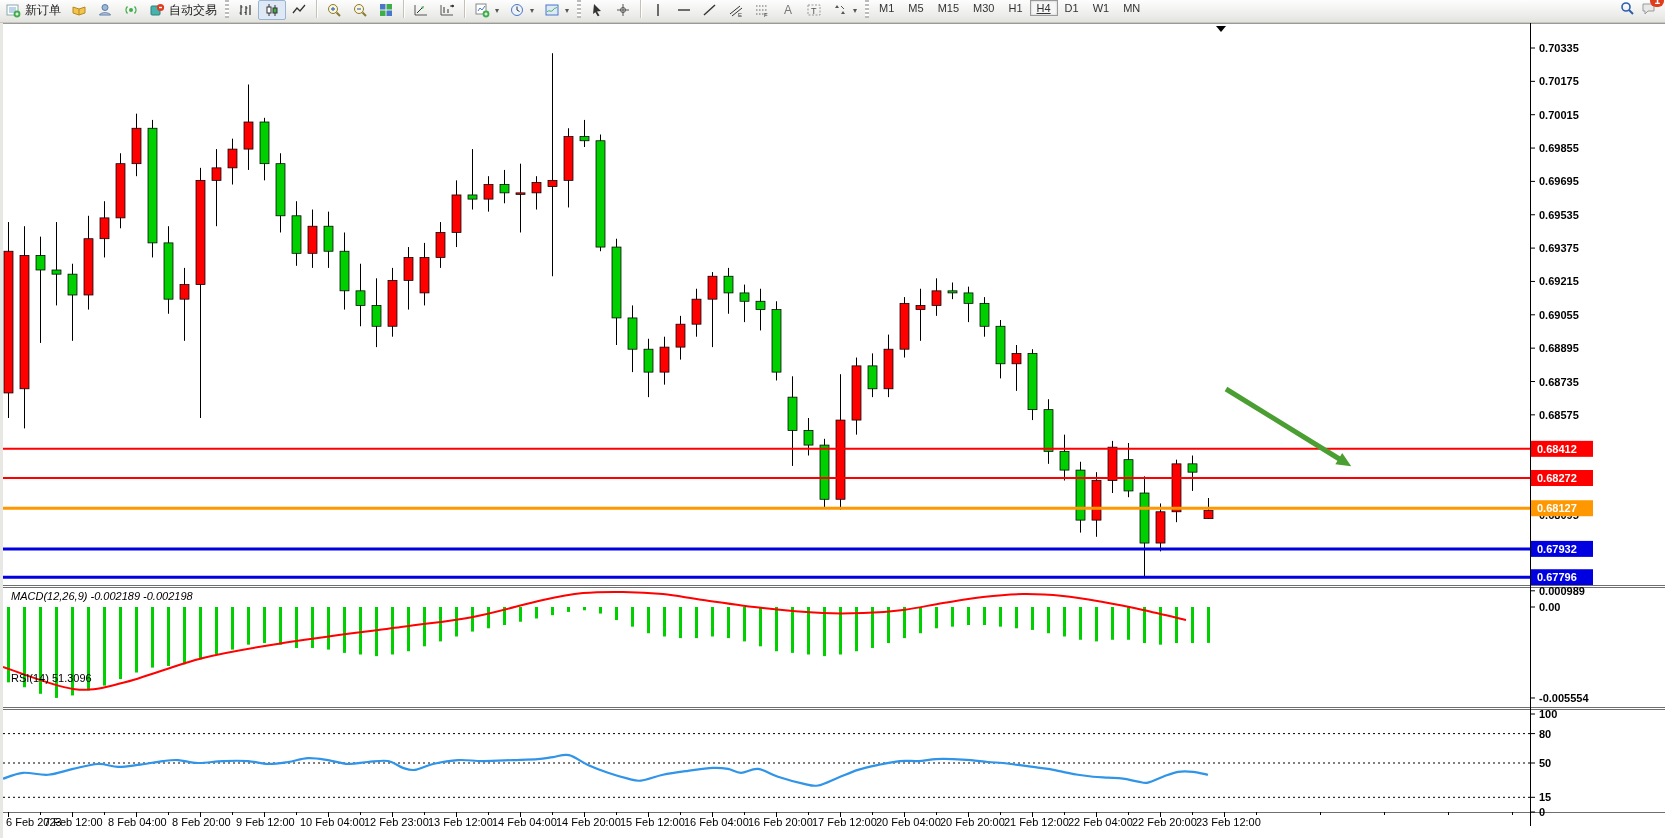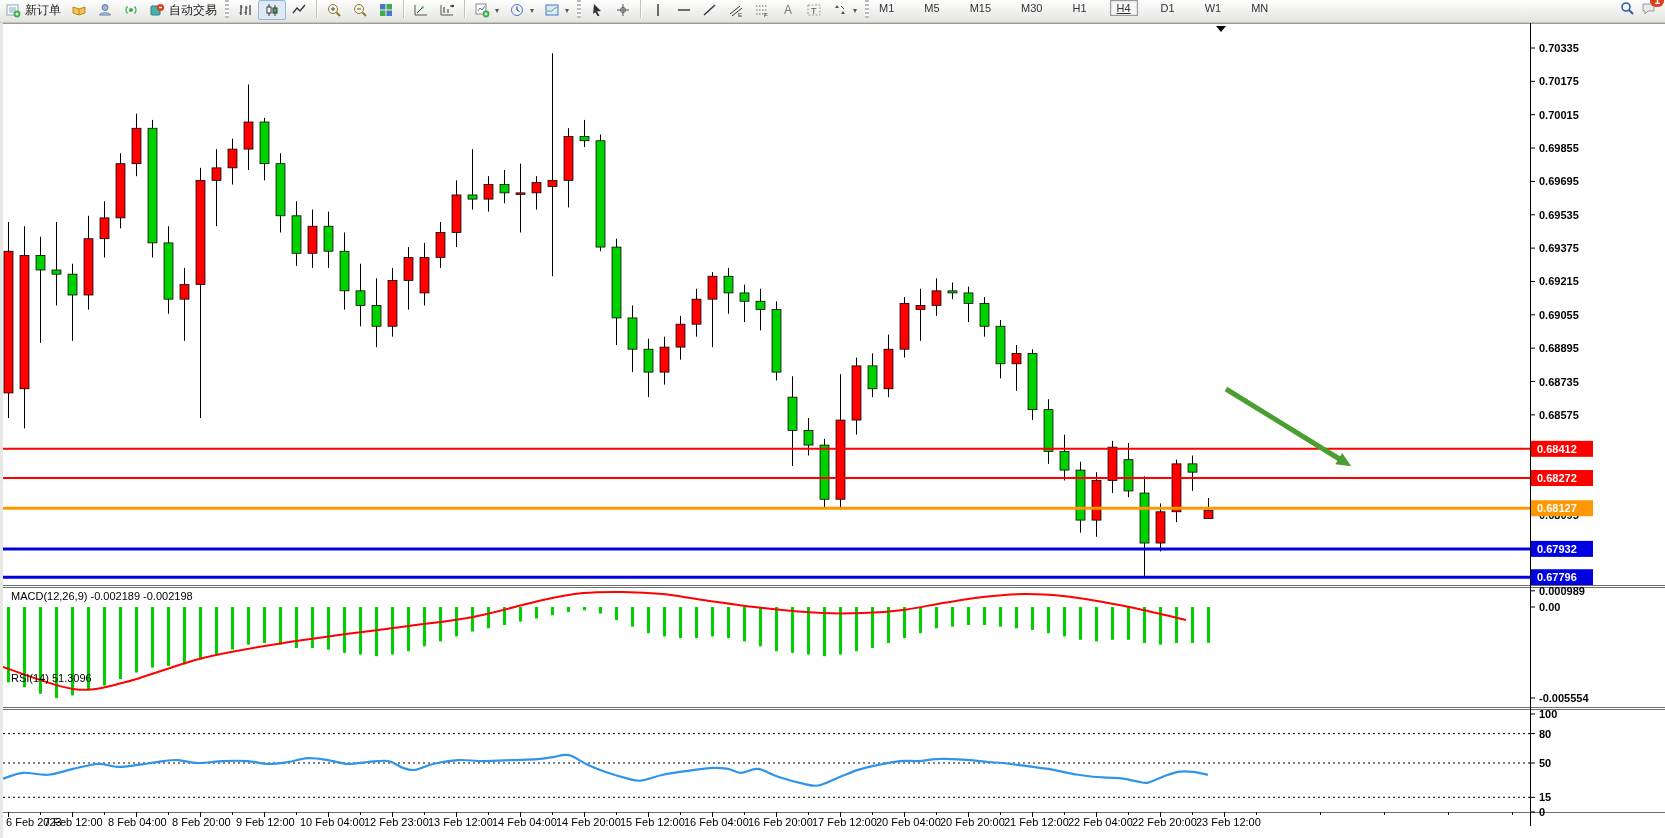--- a/index.html
+++ b/index.html
@@ -255,21 +255,21 @@
     <span class="tficon">
       <svg width="16" height="16">
           <path d="M5 3l2 3H3zM11 9l2 3-4 0z" fill="#555"></path>
           <path d="M9 4l3 3" stroke="#555"></path>
         </svg>
     </span>
       <span class="caret">▾</span>
   </div>
 
   <div class="grip"></div>
-  <div id="tf-holder" style="display: flex; gap: 16px;">
+  <div id="tf-holder" style="display: flex;">
       <div class="tf">M1</div>
       <div class="tf">M5</div>
       <div class="tf">M15</div>
       <div class="tf">M30</div>
       <div class="tf">H1</div>
       <div class="tf active">H4</div>
       <div class="tf">D1</div>
       <div class="tf">W1</div>
       <div class="tf">MN</div>
     </div>
@@ -660,15 +660,15 @@
       <line x1="997.5" y1="789" x2="997.5" y2="792" stroke="#000"></line>
       <line x1="1061.5" y1="789" x2="1061.5" y2="792" stroke="#000"></line>
       <line x1="1125.5" y1="789" x2="1125.5" y2="792" stroke="#000"></line>
       <line x1="1189.5" y1="789" x2="1189.5" y2="792" stroke="#000"></line>
       <line x1="1253.5" y1="789" x2="1253.5" y2="792" stroke="#000"></line>
       <line x1="1317.5" y1="789" x2="1317.5" y2="792" stroke="#000"></line>
       <line x1="1381.5" y1="789" x2="1381.5" y2="792" stroke="#000"></line>
       <line x1="1445.5" y1="789" x2="1445.5" y2="792" stroke="#000"></line>
       <line x1="1509.5" y1="789" x2="1509.5" y2="792" stroke="#000"></line>
     </svg>
-  <div class="panel-label" style="left:8px;top:567px;">MACD(12,26,9) -0.002189 -0.002198</div>
+  <div class="panel-label" style="left:8px;top:567px;font-style:italic;">MACD(12,26,9) -0.002189 -0.002198</div>
   <div class="panel-label" style="left:8px;top:649px;">RSI(14) 51.3096</div>
 </div>
 
 </body></html>

